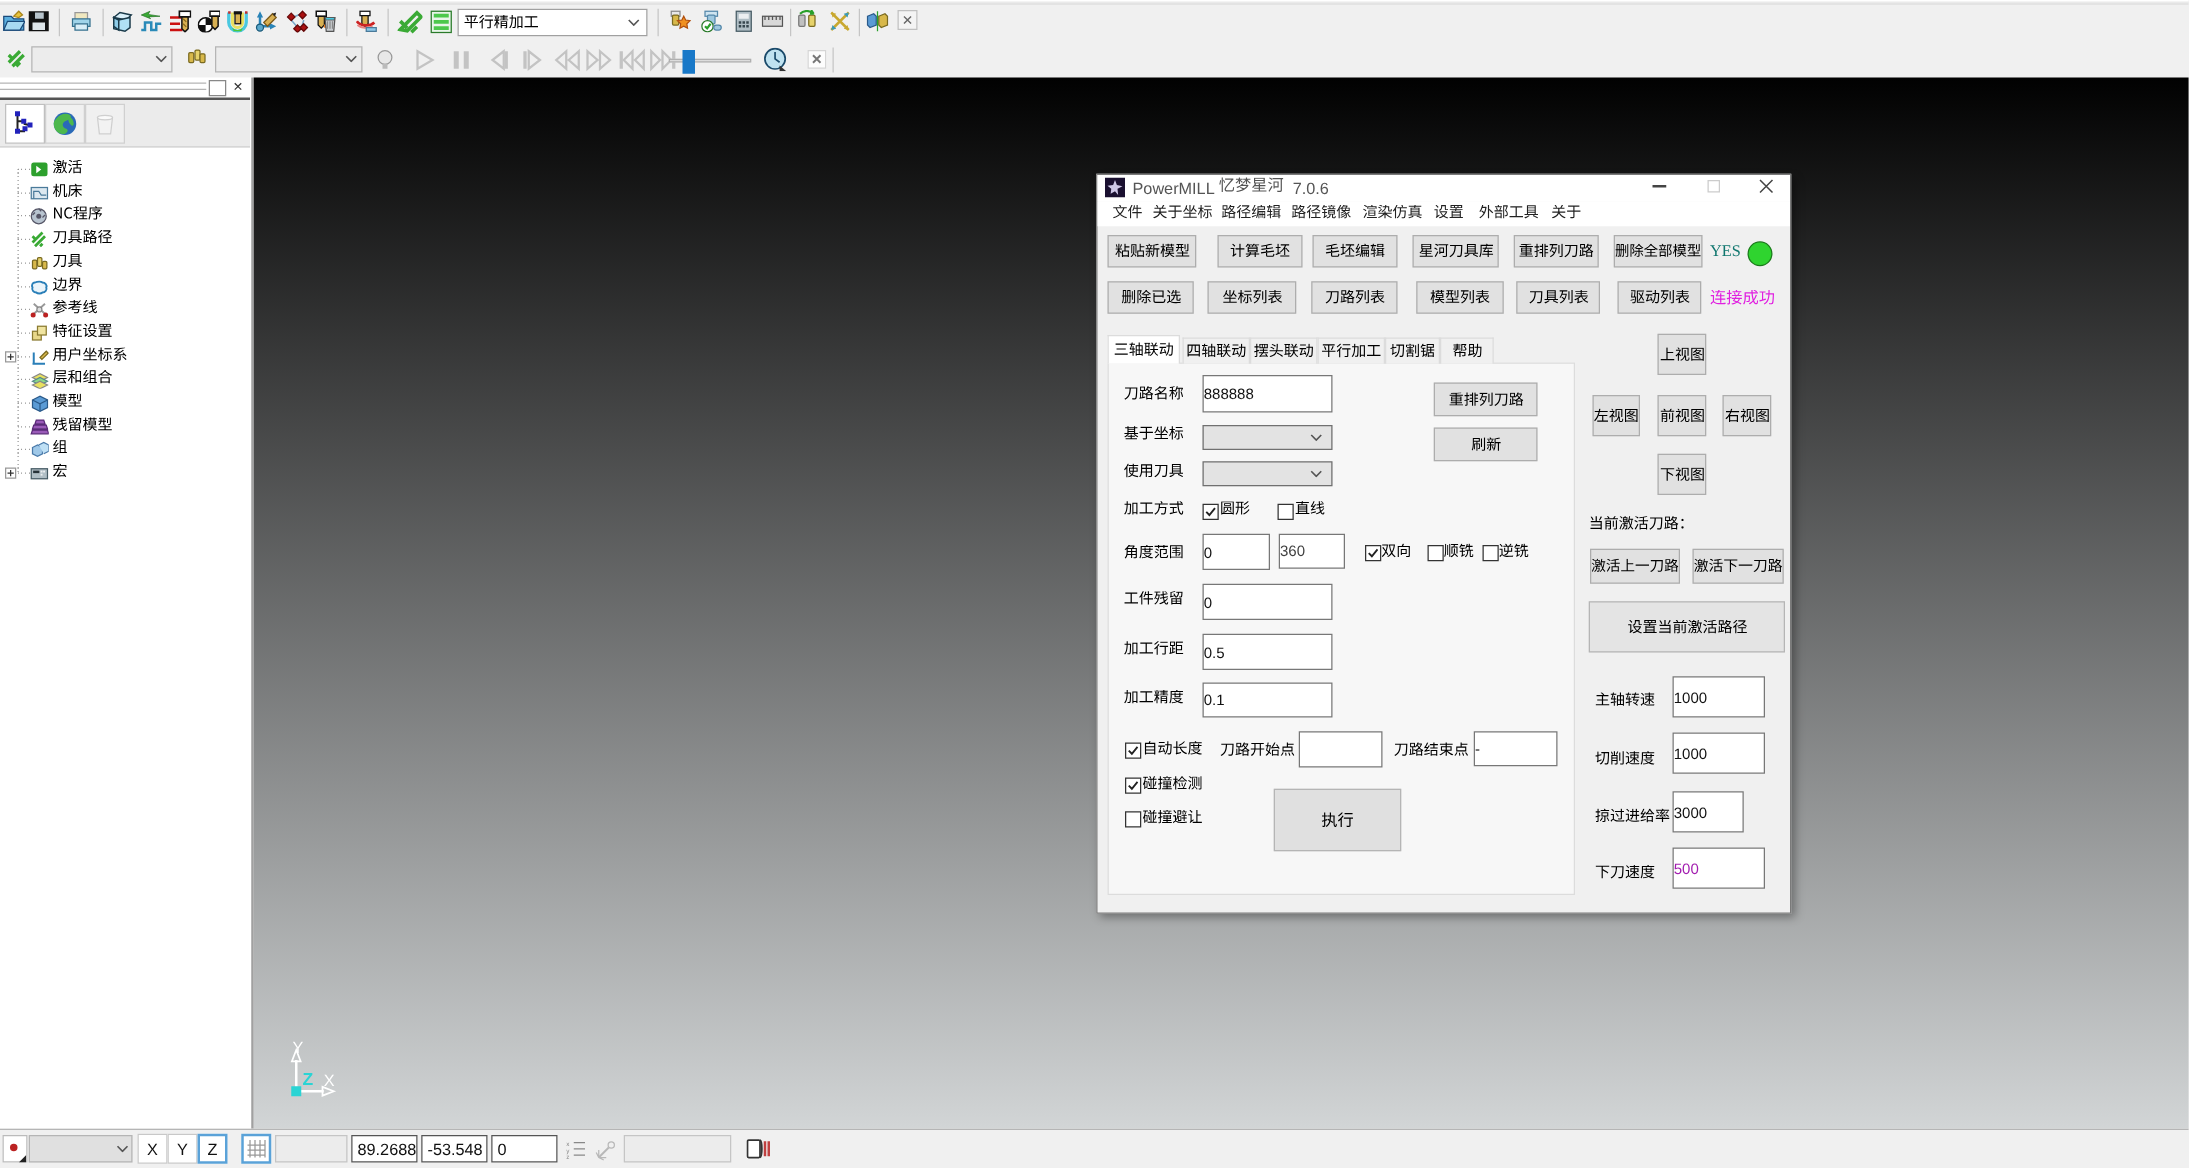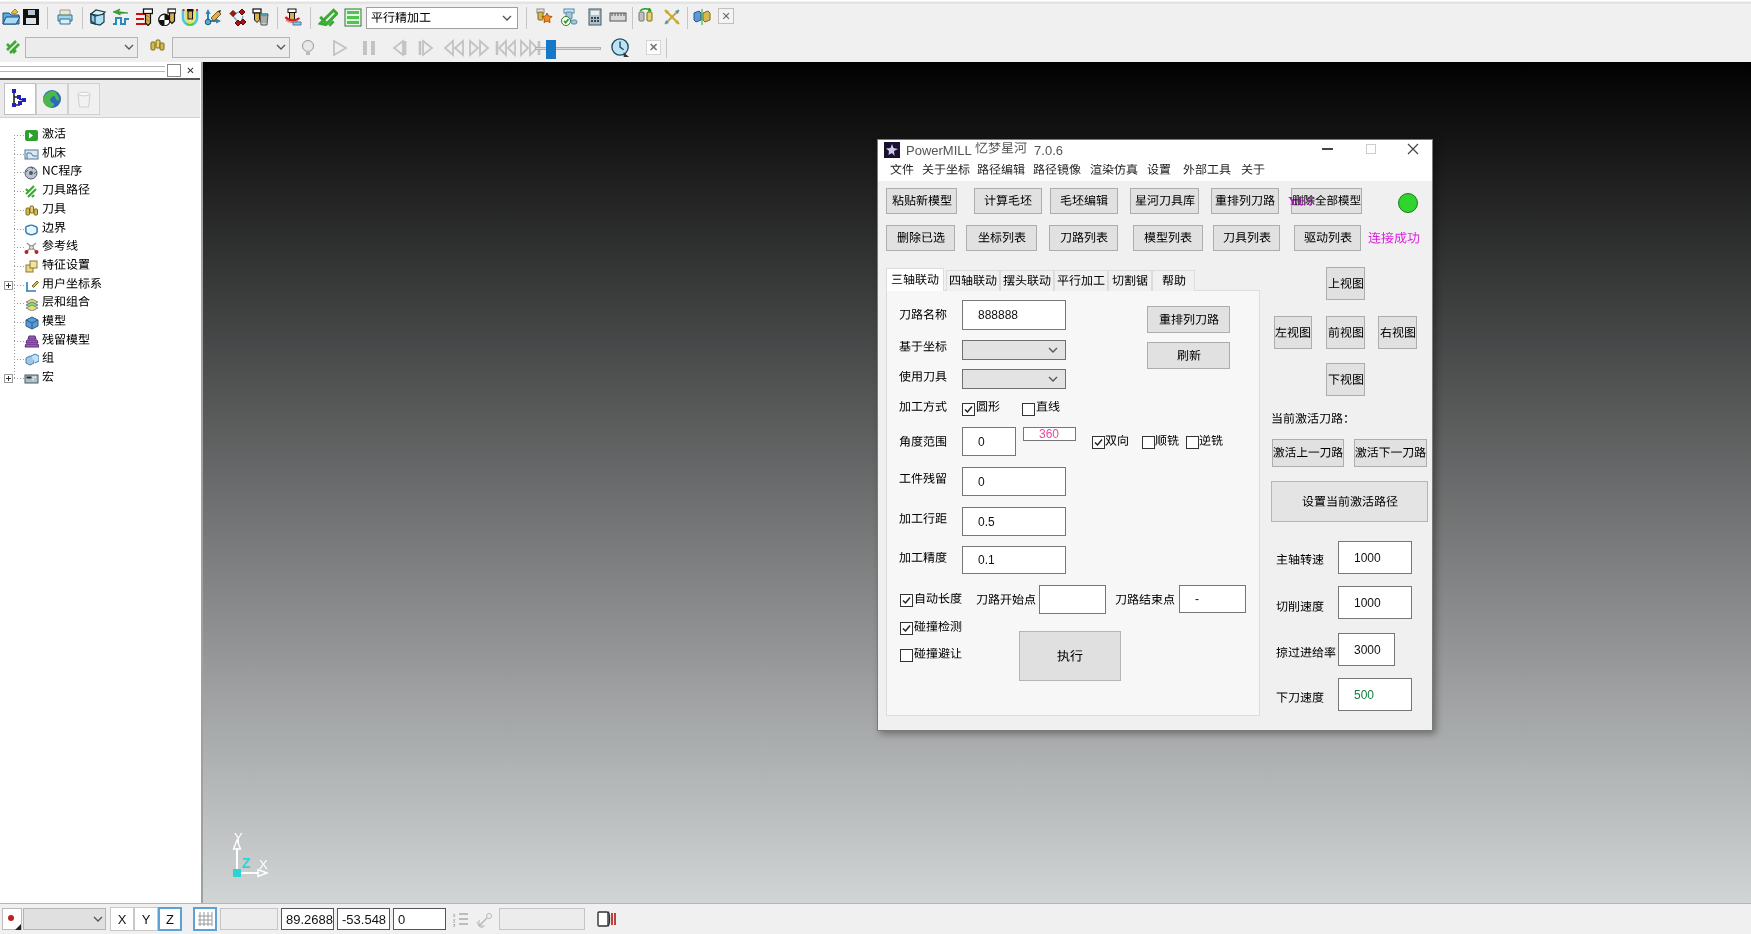--- a/index.html
+++ b/index.html
@@ -1,21 +1,21 @@
 <!DOCTYPE html>
 <html><head><meta charset="utf-8"><style>
 *{margin:0;padding:0;box-sizing:border-box}
 body{width:1751px;height:934px;position:relative;overflow:hidden;
  font-family:"Liberation Sans",sans-serif;background:#f0f0f0;font-size:12px}
 .abs{position:absolute}
 .zh{display:inline-block}
 .btn{position:absolute;background:#e1e1e1;border:1px solid #adadad;
  display:flex;align-items:center;justify-content:center}
 .inp{position:absolute;background:#fff;border:1px solid #777;
- display:flex;align-items:center;padding-left:15px}
+ display:flex;align-items:center;padding-left:0}
 .cmb{position:absolute;background:#e3e3e3;border:1px solid #707070}
 .ck{position:absolute;width:13px;height:13px;background:#fff;border:1px solid #333}
 </style></head>
 <body>
 <svg style="position:absolute;width:0;height:0">
     <defs>
       <path id="c0" d="M105 -773L893 -773L893 -698L105 -698ZM52 -348L949 -348L949 -273L52 -273ZM174 -630L242 -650Q262 -614 281 -573Q300 -532 316 -492Q331 -453 337 -424L266 -399Q259 -429 244 -468Q230 -508 212 -550Q194 -593 174 -630ZM755 -655L834 -633Q816 -592 794 -549Q773 -506 752 -466Q731 -426 711 -396L646 -417Q665 -449 686 -490Q706 -532 724 -576Q742 -619 755 -655ZM459 -744L537 -744L537 79L459 79Z"></path>
       <path id="c1" d="M435 -780L927 -780L927 -708L435 -708ZM728 -482L804 -482L804 -16Q804 19 794 38Q784 56 759 66Q733 74 688 76Q644 77 570 77Q568 62 561 41Q554 20 545 3Q581 4 613 5Q645 6 669 6Q693 5 702 5Q716 4 722 0Q728 -5 728 -17ZM391 -504L955 -504L955 -432L391 -432ZM192 -426L258 -492L266 -488L266 83L192 83ZM307 -626L378 -600Q340 -537 290 -474Q240 -411 186 -356Q131 -302 78 -259Q72 -267 62 -279Q53 -291 43 -303Q33 -315 25 -322Q77 -359 128 -408Q180 -457 226 -513Q273 -569 307 -626ZM267 -841L339 -811Q306 -768 262 -722Q219 -677 172 -636Q124 -594 79 -562Q74 -570 66 -582Q59 -593 50 -604Q42 -616 35 -622Q77 -651 120 -688Q164 -725 202 -765Q241 -805 267 -841Z"></path>
       <path id="c2" d="M182 -837L251 -837L251 78L182 78ZM41 -504L363 -504L363 -434L41 -434ZM178 -467L226 -447Q214 -396 197 -340Q180 -285 160 -230Q139 -175 116 -127Q93 -79 69 -45Q66 -57 59 -70Q52 -84 44 -98Q36 -111 30 -121Q59 -160 88 -220Q117 -279 141 -344Q165 -410 178 -467ZM249 -415Q258 -403 276 -377Q295 -351 316 -320Q338 -290 356 -264Q374 -237 381 -224L330 -167Q323 -187 308 -216Q292 -246 274 -279Q255 -312 238 -340Q222 -369 212 -385ZM51 -762L103 -775Q117 -741 129 -701Q141 -661 150 -624Q158 -586 161 -556L106 -543Q104 -572 96 -610Q87 -648 76 -688Q64 -728 51 -762ZM328 -779L391 -763Q379 -726 365 -685Q351 -644 338 -606Q324 -568 311 -540L264 -555Q276 -584 288 -624Q300 -664 311 -705Q322 -746 328 -779ZM426 -759L934 -759L934 -701L426 -701ZM451 -639L912 -639L912 -584L451 -584ZM398 -517L960 -517L960 -458L398 -458ZM636 -840L707 -840L707 -485L636 -485ZM460 -398L845 -398L845 -341L532 -341L532 79L460 79ZM823 -398L893 -398L893 2Q893 29 886 44Q880 60 860 68Q840 76 808 78Q776 79 729 79Q727 65 720 48Q714 30 707 16Q741 17 769 18Q797 18 806 17Q816 17 820 14Q823 10 823 2ZM498 -266L851 -266L851 -212L498 -212ZM498 -137L851 -137L851 -84L498 -84Z"></path>
       <path id="c3" d="M605 -81L877 -81L877 -9L605 -9ZM53 -651L438 -651L438 -577L53 -577ZM572 -716L913 -716L913 57L838 57L838 -643L644 -643L644 65L572 65ZM418 -651L490 -651Q490 -651 490 -644Q490 -636 490 -626Q490 -617 490 -612Q487 -445 484 -331Q481 -217 476 -144Q471 -72 464 -33Q456 6 444 22Q430 41 415 50Q400 58 378 61Q357 64 324 64Q292 63 259 61Q258 44 252 23Q247 2 237 -14Q272 -11 302 -10Q332 -10 345 -10Q356 -9 364 -12Q372 -16 379 -26Q387 -37 393 -74Q399 -110 404 -180Q409 -250 412 -362Q415 -473 418 -633ZM195 -827L269 -827Q268 -688 264 -556Q260 -424 244 -306Q227 -188 190 -90Q152 9 86 81Q80 72 70 62Q60 53 49 44Q38 35 28 29Q78 -23 110 -93Q141 -163 159 -246Q177 -330 184 -424Q192 -519 194 -620Q195 -722 195 -827Z"></path>
@@ -714,21 +714,21 @@
 <div class="btn" style="left:1291px;top:188px;width:71px;height:26px">
     <svg class="zh" style="width:72.0px;height:12.0px;vertical-align:0px" viewBox="0 -810 6000 1000" fill="#000">
       <use href="#c69" x="0"></use>
       <use href="#c70" x="1000"></use>
       <use href="#c71" x="2000"></use>
       <use href="#c57" x="3000"></use>
       <use href="#c35" x="4000"></use>
       <use href="#c36" x="5000"></use>
     </svg>
   </div>
-<div class="abs" style="left:1288px;top:193px;color:#a21caf;font-weight:bold;font-size:13px;font-family:'Liberation Serif',serif">YES</div>
+<div class="abs" style="left:1368px;top:193px;color:#0f766e;font-weight:normal;font-size:13px;font-family:'Liberation Serif',serif">YES</div>
 <div class="abs" style="left:1398px;top:193px;width:20px;height:20px;border-radius:50%;background:#2fd42f;border:1px solid #1a7a1a"></div>
 <div class="btn" style="left:886px;top:225px;width:69px;height:26px">
     <svg class="zh" style="width:48.0px;height:12.0px;vertical-align:0px" viewBox="0 -810 4000 1000" fill="#000">
       <use href="#c69" x="0"></use>
       <use href="#c70" x="1000"></use>
       <use href="#c72" x="2000"></use>
       <use href="#c73" x="3000"></use>
     </svg>
   </div>
 <div class="btn" style="left:966px;top:225px;width:71px;height:26px">
@@ -869,21 +869,21 @@
       <use href="#c100" x="0"></use>
       <use href="#c21" x="1000"></use>
     </svg></div>
 <div class="abs" style="left:899px;top:436px"><svg class="zh" style="width:48.0px;height:12.0px;vertical-align:0px" viewBox="0 -810 4000 1000" fill="#000">
       <use href="#c101" x="0"></use>
       <use href="#c102" x="1000"></use>
       <use href="#c103" x="2000"></use>
       <use href="#c104" x="3000"></use>
     </svg></div>
 <div class="inp" style="left:962px;top:427px;width:54px;height:29px;font-size:12px;color:#111">0</div>
-<div class="inp" style="left:1023px;top:427px;width:53px;height:14px;font-size:12px;color:#ec4899">360</div>
+<div class="inp" style="left:1023px;top:427px;width:53px;height:28px;font-size:12px;color:#404040">360</div>
 <div class="ck" style="left:1092px;top:436px"></div>
 <svg class="abs" style="left:1094px;top:438px" width="9" height="9" viewBox="0 0 9 9">
     <path d="M1 4.5l2.5 2.5L8 1.5" stroke="#222" stroke-width="1.5" fill="none"></path>
   </svg>
 <div class="abs" style="left:1105px;top:435px"><svg class="zh" style="width:24.0px;height:12.0px;vertical-align:0px" viewBox="0 -810 2000 1000" fill="#000">
       <use href="#c105" x="0"></use>
       <use href="#c106" x="1000"></use>
     </svg></div>
 <div class="ck" style="left:1142px;top:436px"></div>
 <div class="abs" style="left:1155px;top:435px"><svg class="zh" style="width:24.0px;height:12.0px;vertical-align:0px" viewBox="0 -810 2000 1000" fill="#000">
@@ -1077,12 +1077,12 @@
       <use href="#c143" x="3000"></use>
       <use href="#c144" x="4000"></use>
     </svg></div>
 <div class="inp" style="left:1338px;top:633px;width:57px;height:33px;font-size:12px;color:#111">3000</div>
 <div class="abs" style="left:1276px;top:692px"><svg class="zh" style="width:48.0px;height:12.0px;vertical-align:0px" viewBox="0 -810 4000 1000" fill="#000">
       <use href="#c132" x="0"></use>
       <use href="#c13" x="1000"></use>
       <use href="#c138" x="2000"></use>
       <use href="#c102" x="3000"></use>
     </svg></div>
-<div class="inp" style="left:1338px;top:678px;width:74px;height:33px;font-size:12px;color:#15803d">500</div>
+<div class="inp" style="left:1338px;top:678px;width:74px;height:33px;font-size:12px;color:#a21caf">500</div>
 </body></html>

